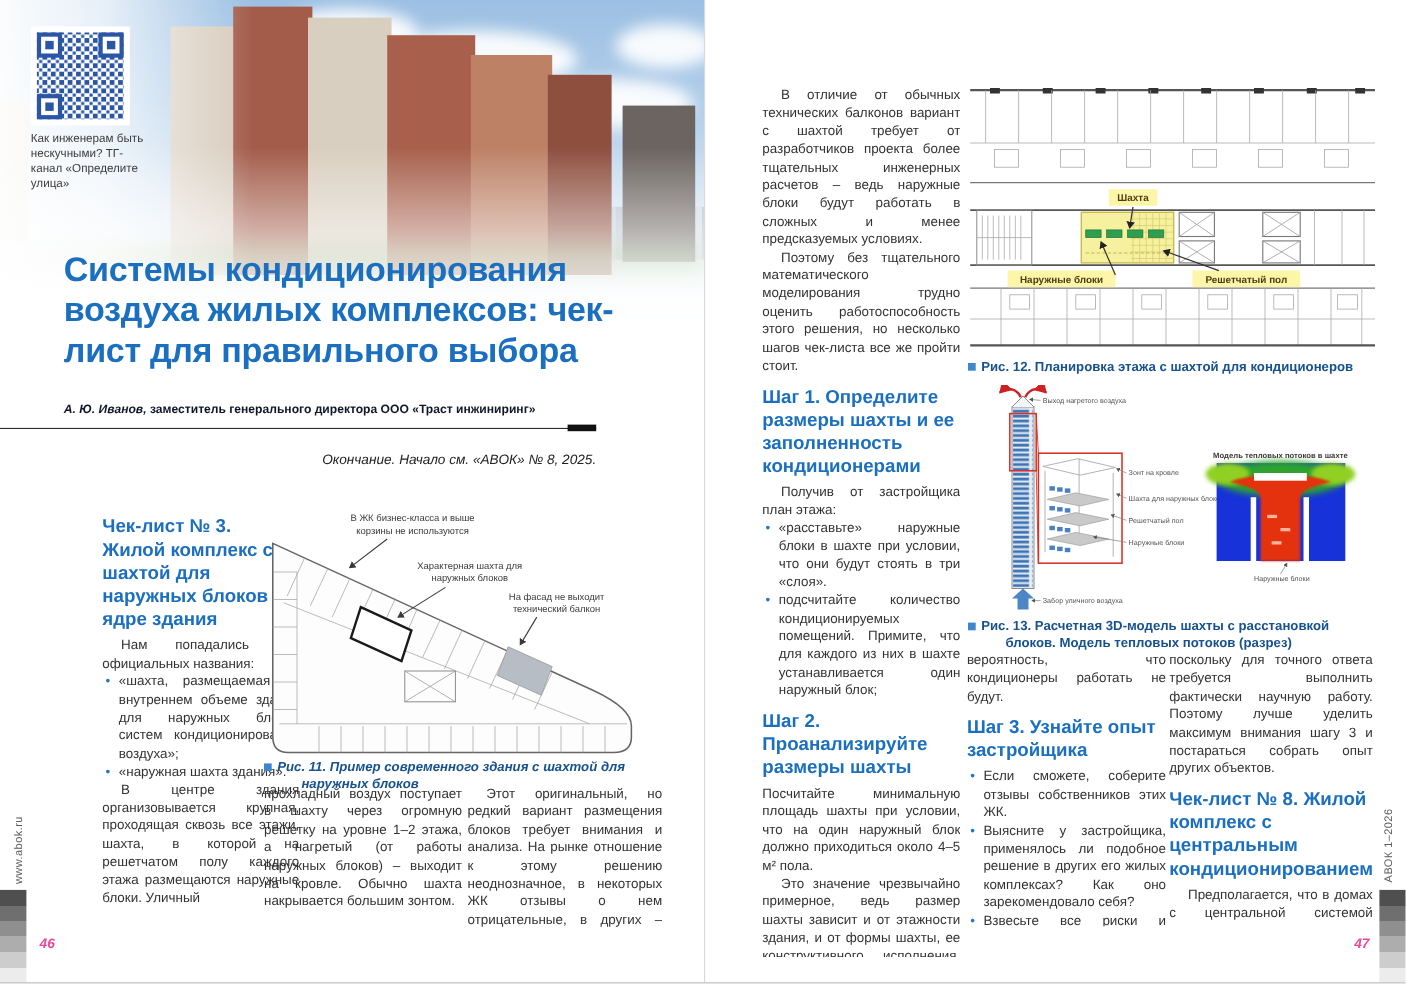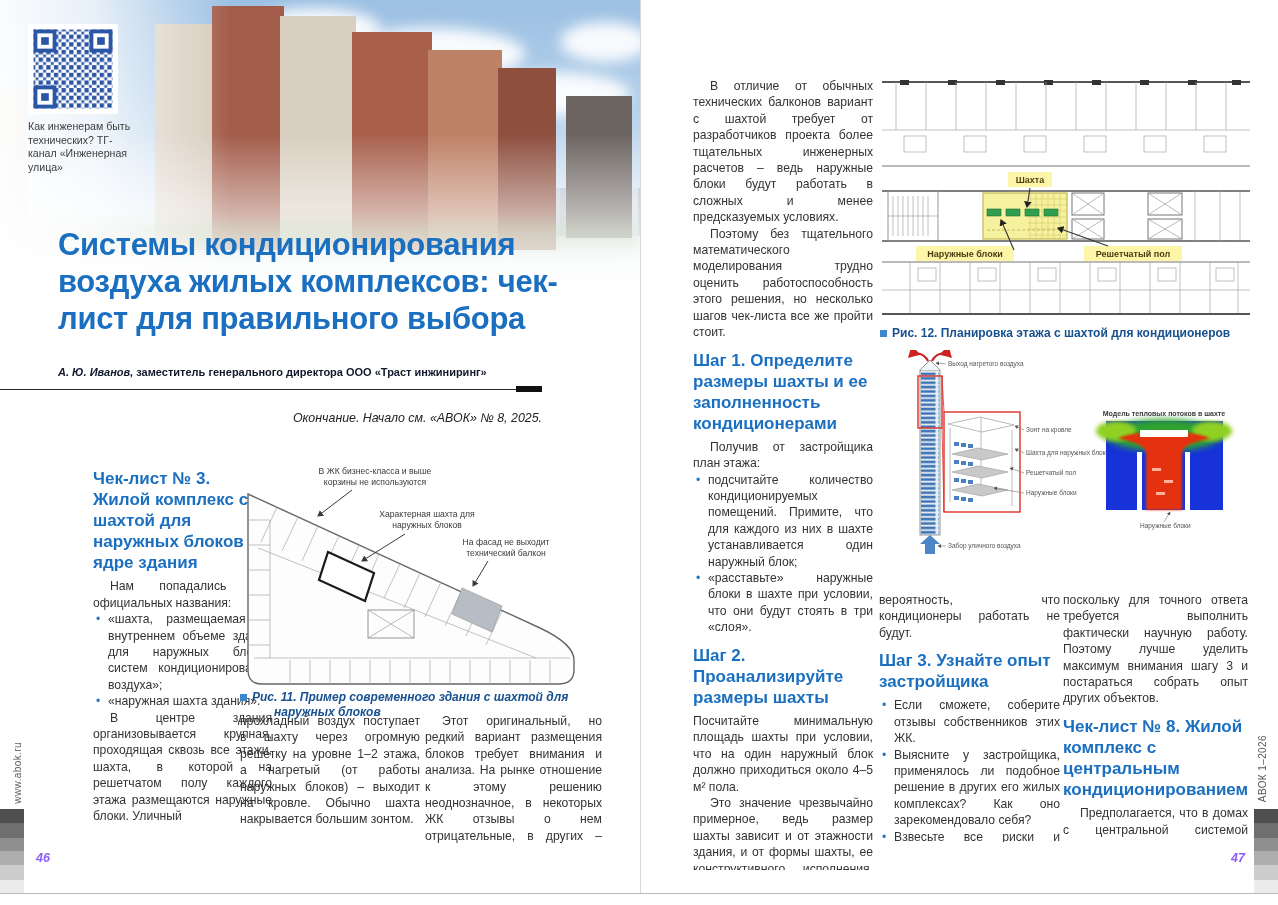--- a/index.html
+++ b/index.html
@@ -7,21 +7,21 @@
   body { font-family: "Liberation Sans", sans-serif; color:#333; }
   .spread { position:relative; width:1278px; height:905px; background:#fff; overflow:hidden; }
 
   
   .gutter-line { position:absolute; left:640px; top:0; width:1px; height:893px; background:#d8d8d8; z-index:30; }
   .bottom-rule { position:absolute; left:0; top:893px; width:1278px; height:1px; background:#b8b8b8; z-index:30; }
   .gray-scale { position:absolute; width:24px; height:84px; top:809px; z-index:25;
     background:linear-gradient(180deg,#4f4f4f 0 17%,#6f6f6f 17% 34%,#8f8f8f 34% 50%,#adadad 50% 67%,#cdcdcd 67% 84%,#ececec 84% 100%); }
   .gray-scale.left { left:0; } .gray-scale.right { right:0; }
   .v-text { position:absolute; writing-mode:vertical-rl; transform:rotate(180deg); font-size:10px; color:#5a5a5a; letter-spacing:.4px; z-index:25; }
-  .page-num { position:absolute; top:851px; font-size:12.5px; font-weight:bold; font-style:italic; color:#8b5cf6; z-index:25;text-align:right; }
+  .page-num { position:absolute; top:851px; font-size:12.5px; font-weight:bold; font-style:italic; color:#ec4899; z-index:25;text-align:right; }
 
   
   .photo { position:absolute; left:0; top:0; width:640px; height:318px; overflow:hidden; z-index:1; }
   .sky { position:absolute; inset:0; background:linear-gradient(180deg,#9cc0e3 0%,#b0cde9 28%,#cfe0f1 55%,#eaf2f8 78%,#ffffff 100%); }
   .cloud { position:absolute; background:rgba(255,255,255,.92); border-radius:50%; filter:blur(7px); }
   .tower-slab { position:absolute; }
   .win { background-image:
       repeating-linear-gradient(180deg, rgba(33,44,66,.45) 0 5px, rgba(255,255,255,0) 5px 14px),
       repeating-linear-gradient(90deg, rgba(255,255,255,.22) 0 2px, rgba(255,255,255,0) 2px 10px); }
   .far-city { position:absolute; left:430px; top:188px; width:210px; height:48px; opacity:.85;
@@ -127,21 +127,21 @@
           <rect x="2.5" y="2.5" width="6" height="6" fill="#fff"></rect>
           <rect x="4" y="4" width="3" height="3" fill="#2b55a5"></rect>
         <rect x="23" y="1" width="9" height="9" fill="#2b55a5"></rect>
           <rect x="24.5" y="2.5" width="6" height="6" fill="#fff"></rect>
           <rect x="26" y="4" width="3" height="3" fill="#2b55a5"></rect>
         <rect x="1" y="23" width="9" height="9" fill="#2b55a5"></rect>
           <rect x="2.5" y="24.5" width="6" height="6" fill="#fff"></rect>
           <rect x="4" y="26" width="3" height="3" fill="#2b55a5"></rect>
       </g>
     </svg>
-    <div class="qr-caption">Как инженерам быть технических? ТГ-канал «Инженерная улица»</div>
+    <div class="qr-caption">Как инженерам быть нескучными? ТГ-канал «Определите улица»</div>
   </div>
 
   <h1 class="main-title">Системы кондиционирования воздуха жилых комплексов: чек-лист для правильного выбора</h1>
 
   <div class="author-line">
     <span class="author-name">А. Ю. Иванов,</span>
     <span class="author-role">заместитель генерального директора ООО «Траст инжиниринг»</span>
   </div>
   <div class="title-rule">
       <span class="thick"></span>
@@ -234,22 +234,22 @@
   <div class="v-text" style="left:12px; top:742px;">www.abok.ru</div>
   <div class="gray-scale left"></div>
   <div class="page-num" style="left:36px;">46</div>
 
   <div class="col rp-col1">
     <p>В отличие от обычных технических балконов вариант с шахтой требует от разработчиков проекта более тщательных инженерных расчетов – ведь наружные блоки будут работать в сложных и менее предсказуемых условиях.</p>
     <p>Поэтому без тщательного математического моделирования трудно оценить работоспособность этого решения, но несколько шагов чек-листа все же пройти стоит.</p>
     <h4>Шаг 1. Определите размеры шахты и ее заполненность кондиционерами</h4>
     <p>Получив от застройщика план этажа:</p>
     <ul class="bullets">
+      <li>«расставьте» наружные блоки в шахте при условии, что они будут стоять в три «слоя».</li>
       <li>подсчитайте количество кондиционируемых помещений. Примите, что для каждого из них в шахте устанавливается один наружный блок;</li>
-      <li>«расставьте» наружные блоки в шахте при условии, что они будут стоять в три «слоя».</li>
     </ul>
     <h4>Шаг 2. Проанализируйте размеры шахты</h4>
     <p class="noindent">Посчитайте минимальную площадь шахты при условии, что на один наружный блок должно приходиться около 4–5 м² пола.</p>
     <p>Это значение чрезвычайно примерное, ведь размер шахты зависит и от этажности здания, и от формы шахты, ее конструктивного исполнения, температуры на улице и множества других факторов. Но базовое значение необходимо, чтобы хотя бы иметь возможность оценки в самом первом приближении, достаточен ли размер шахты или нет.</p>
 
   </div>
 
   <svg class="fig12-svg" viewBox="0 0 372 242">
     <defs>
       <marker id="ah2" markerWidth="7" markerHeight="7" refX="5" refY="3.5" orient="auto">
@@ -475,20 +475,21 @@
       <rect x="307" y="102" width="5" height="58" fill="#ffffff"></rect>
       <g fill="#ffb199">
           <rect x="274" y="118" width="9" height="3"></rect>
           <rect x="286" y="130" width="9" height="3"></rect>
           <rect x="278" y="142" width="9" height="3"></rect>
         </g>
     </g>
     <text class="small-lbl" x="262" y="178">Наружные блоки</text>
     <line x1="286" y1="172" x2="292" y2="162" class="tiny-leader" marker-end="url(#ah3)"></line>
   </svg>
+  <div class="fig-caption fig13-cap"><span class="cap-marker"></span><span>Рис. 13. Расчетная 3D-модель шахты с расстановкой блоков. Модель тепловых потоков (разрез)</span></div>
 
   <div class="col rp-col2">
     <p class="noindent">вероятность, что кондиционеры работать не будут.</p>
     <h4>Шаг 3. Узнайте опыт застройщика</h4>
     <ul class="bullets">
       <li>Если сможете, соберите отзывы собственников этих ЖК.</li>
       <li>Выясните у застройщика, применялось ли подобное решение в других его жилых комплексах? Как оно зарекомендовало себя?</li>
       <li>Взвесьте все риски и примите решение.</li>
     </ul>
 

